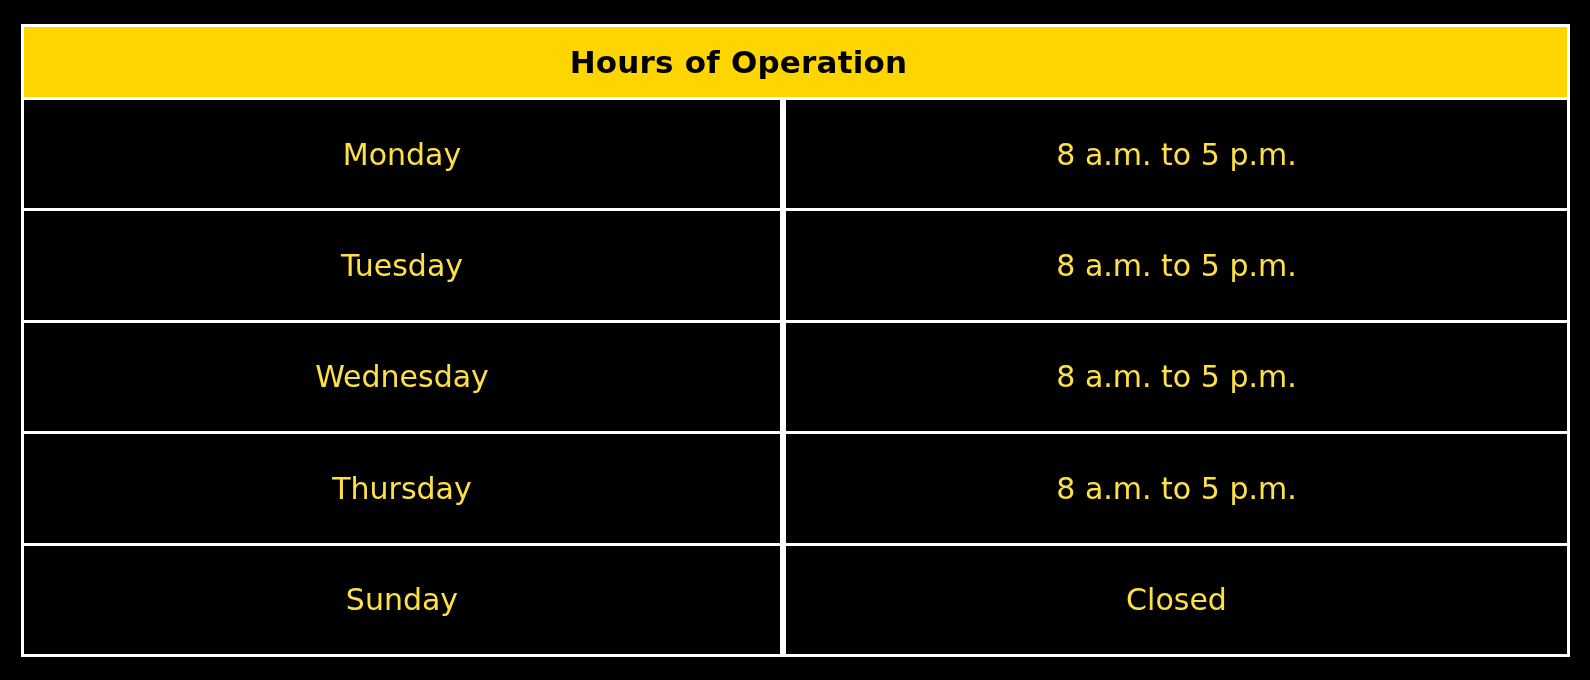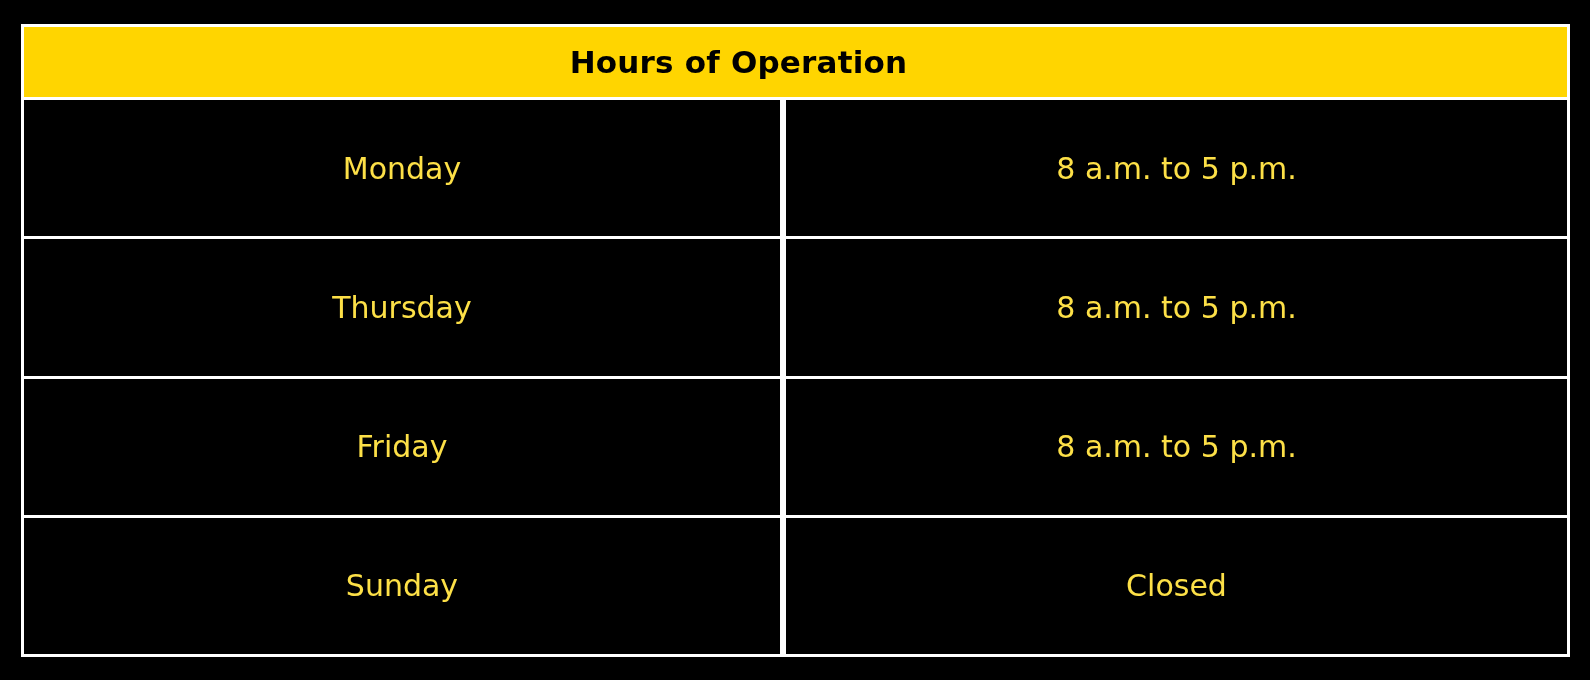--- a/index.html
+++ b/index.html
@@ -104,25 +104,29 @@
         </th>
       </tr>
     </thead>
 
     <tbody>
       <tr>
         <td class="day-cell">Monday</td>
         <td class="hours-cell">8 a.m. to 5 p.m.</td>
       </tr>
       <tr>
-        <td class="day-cell">Thursday</td>
+        <td class="day-cell">Tuesday</td>
         <td class="hours-cell">8 a.m. to 5 p.m.</td>
       </tr>
       <tr>
-        <td class="day-cell">Friday</td>
+        <td class="day-cell">Wednesday</td>
+        <td class="hours-cell">8 a.m. to 5 p.m.</td>
+      </tr>
+      <tr>
+        <td class="day-cell">Thursday</td>
         <td class="hours-cell">8 a.m. to 5 p.m.</td>
       </tr>
       <tr>
         <td class="day-cell">Sunday</td>
         <td class="hours-cell">Closed</td>
       </tr>
     </tbody>
   </table>
 
 </div>

